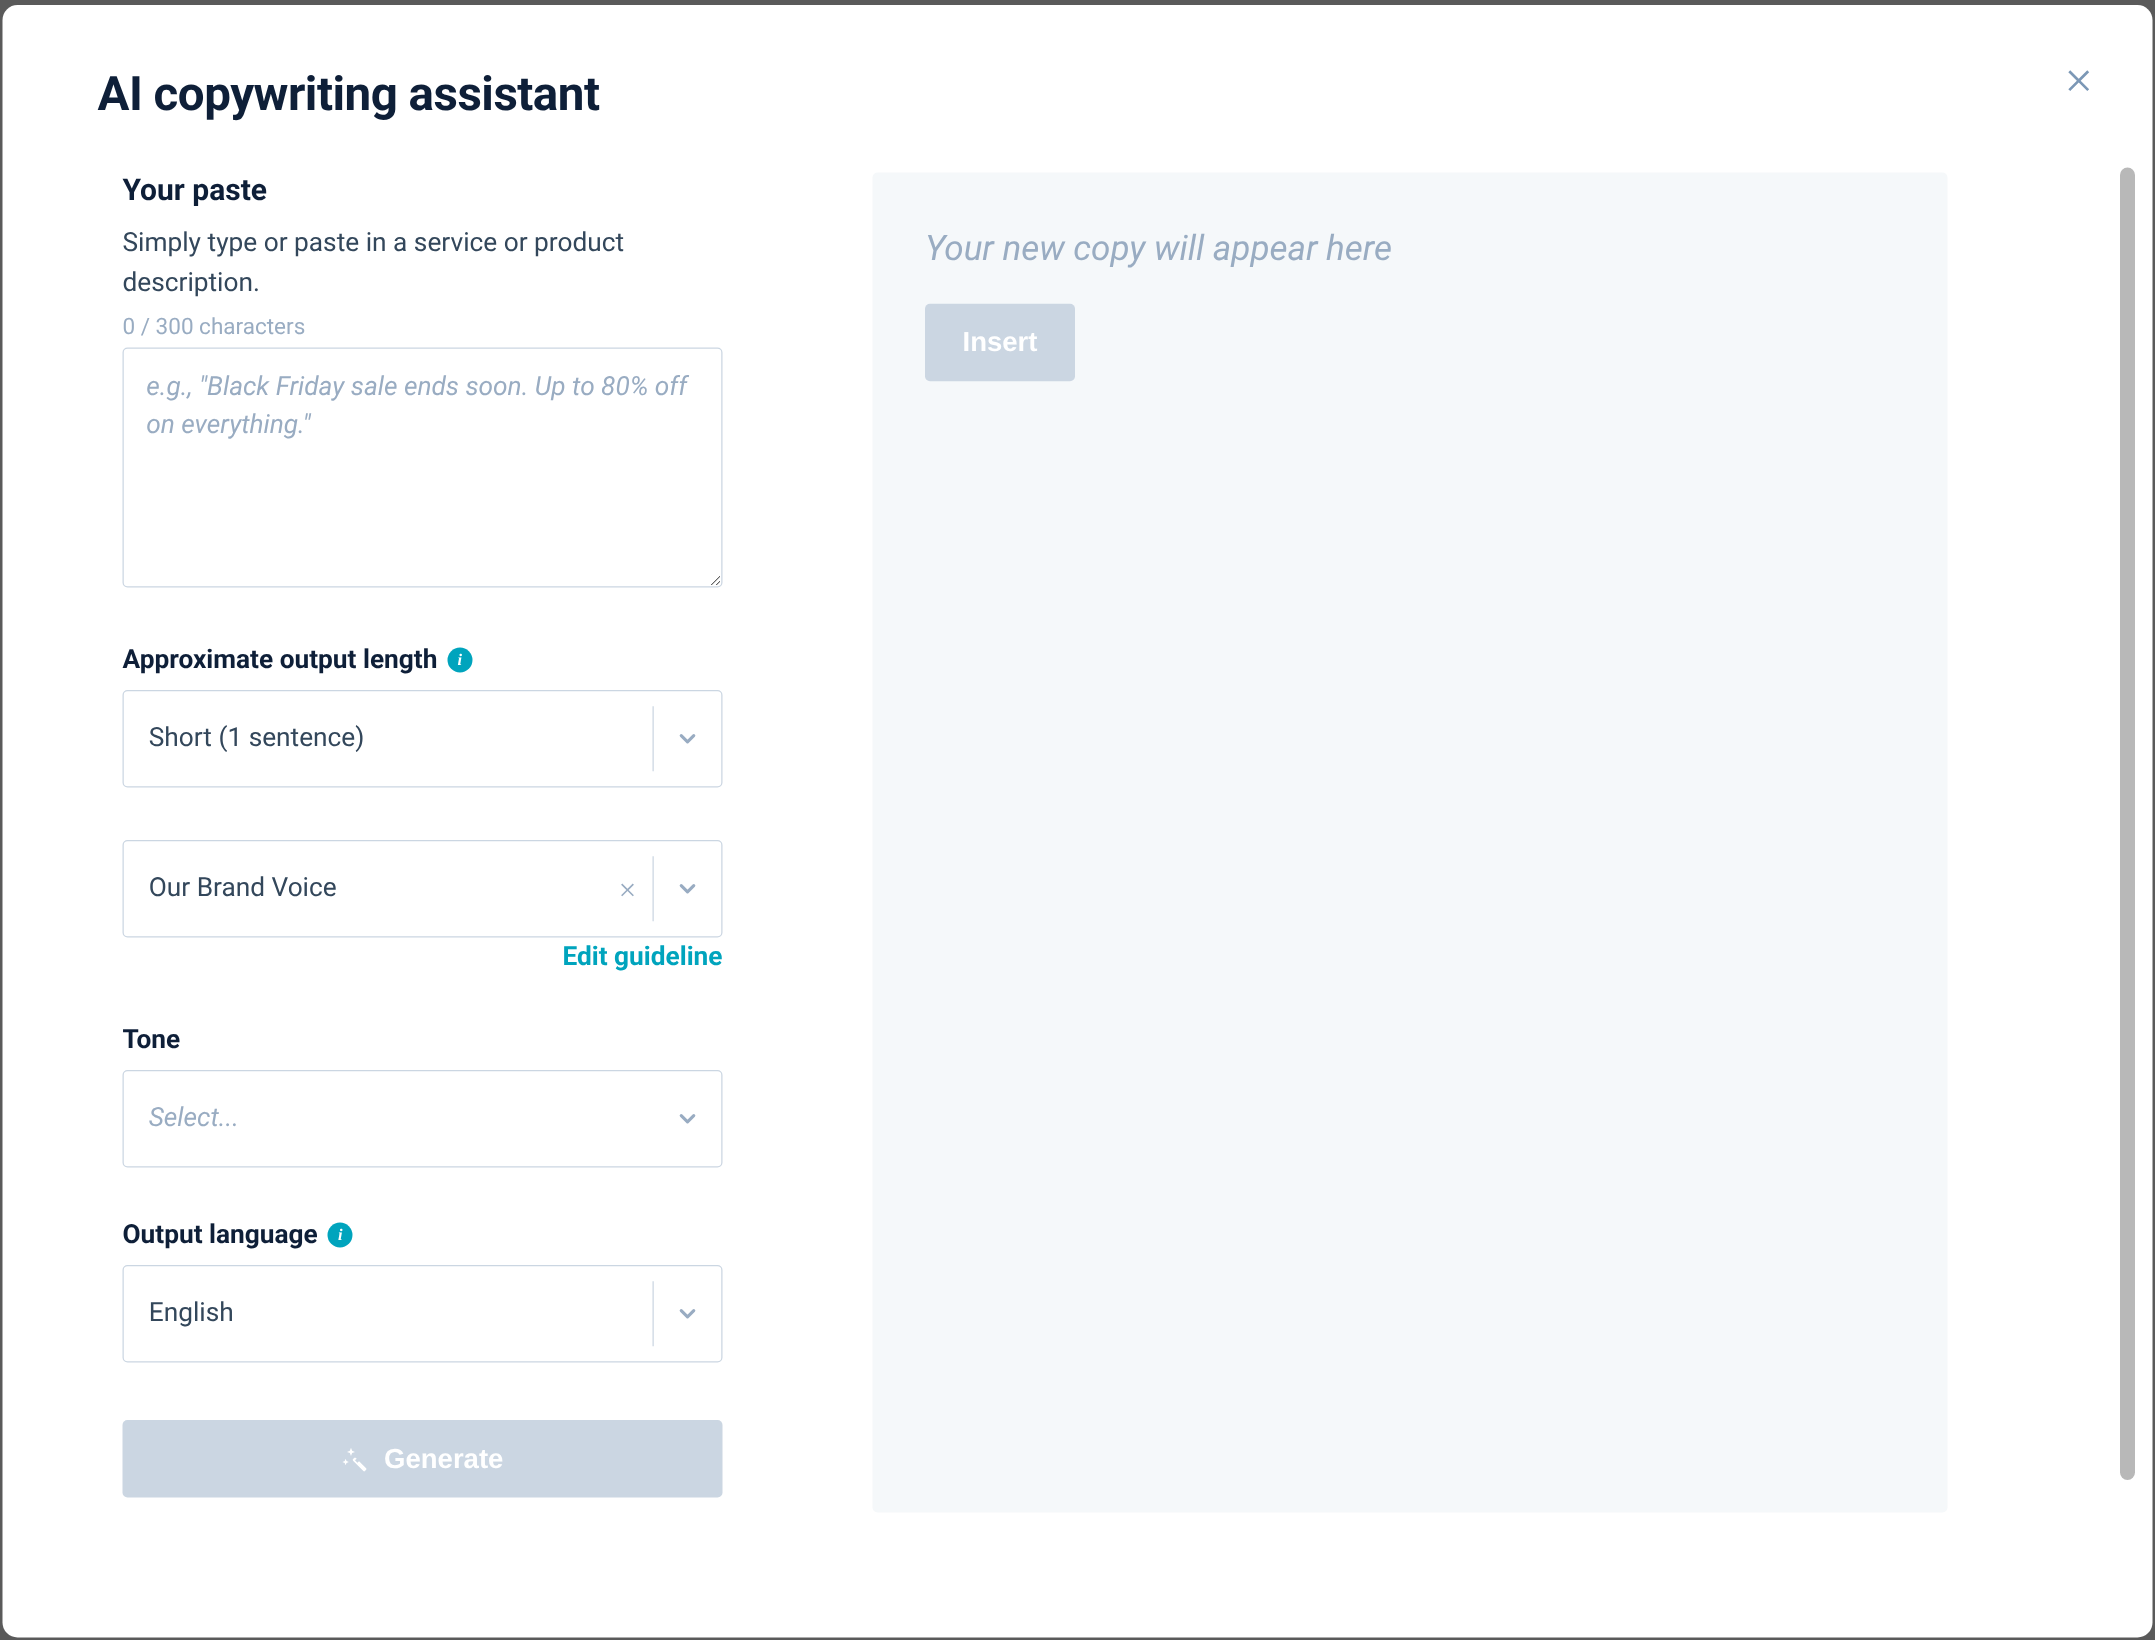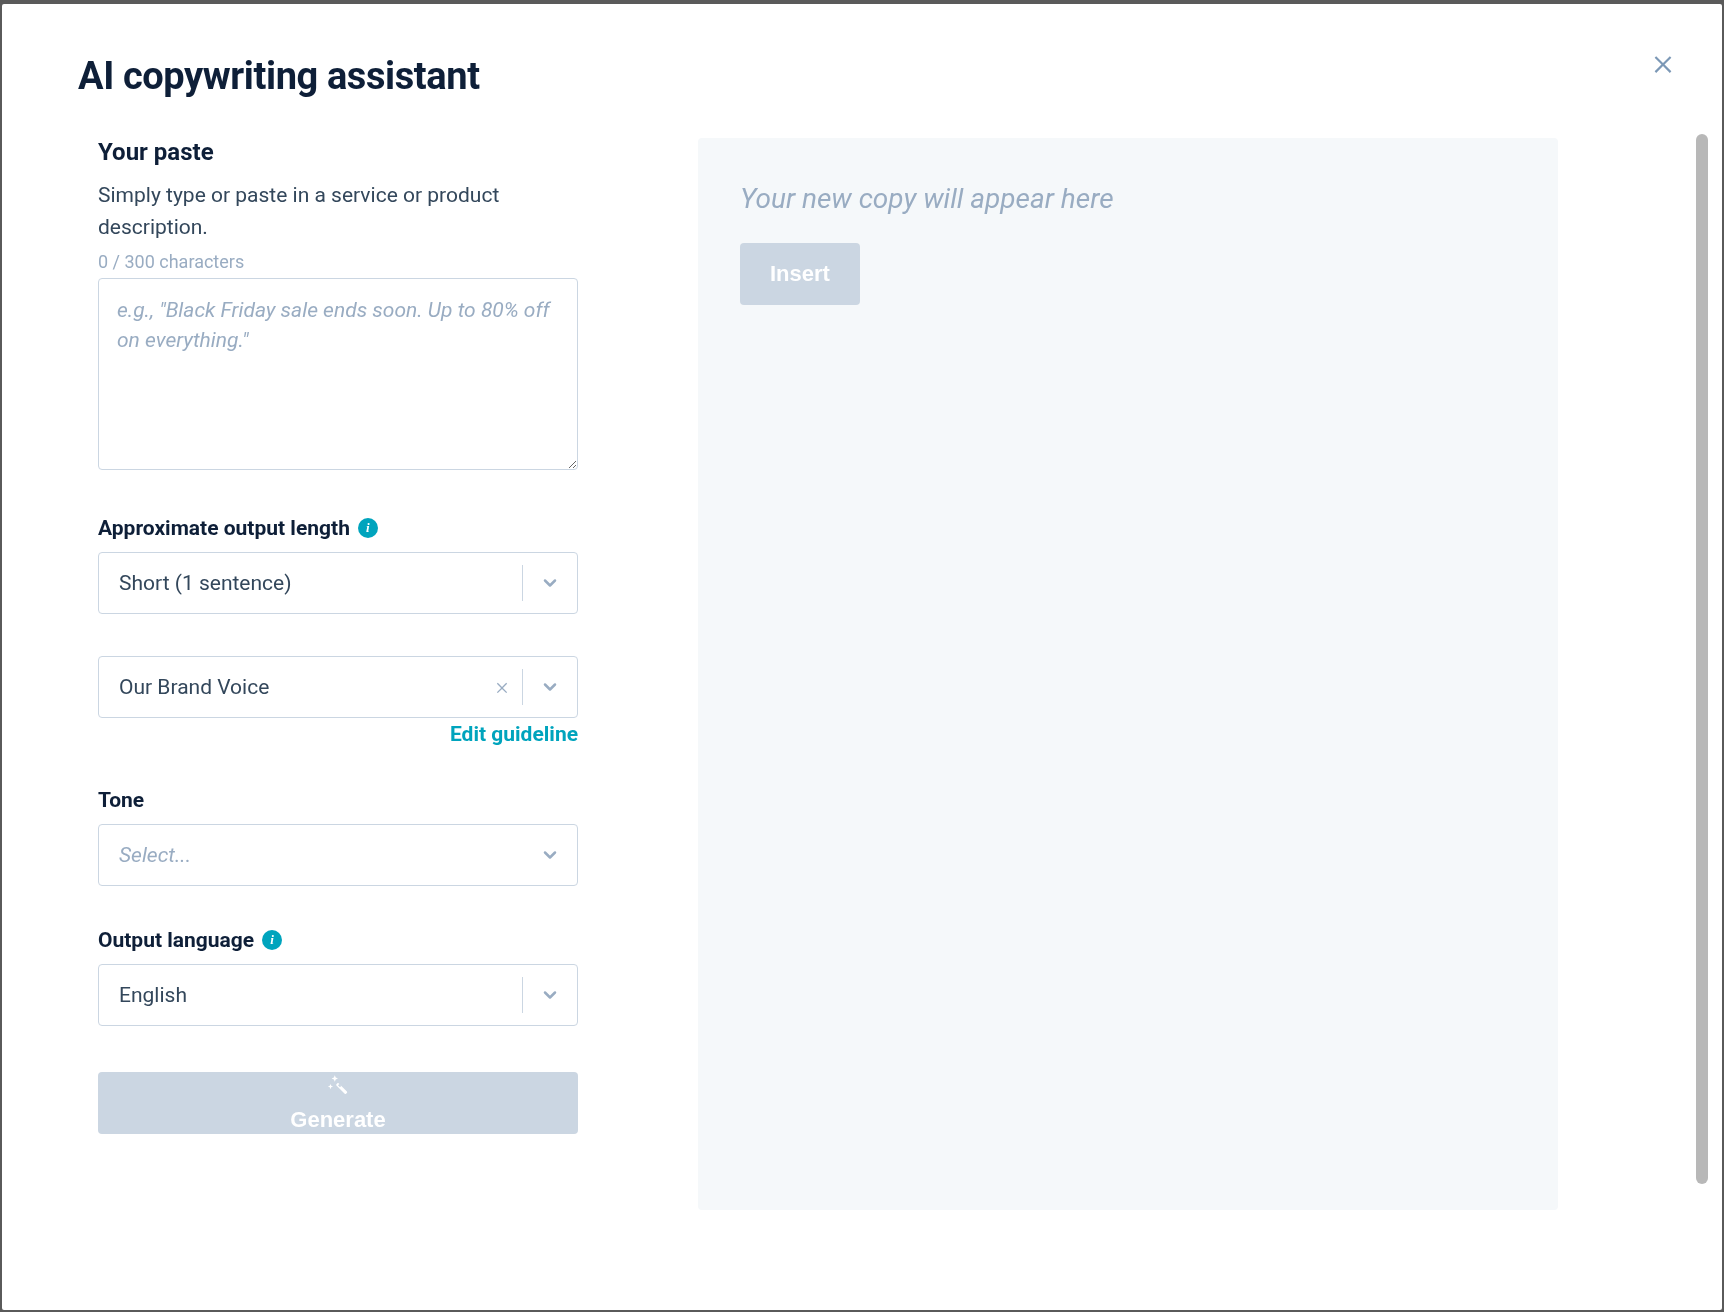--- a/index.html
+++ b/index.html
@@ -26,21 +26,21 @@
     inset: 0;
     background: #5a5a5a;
   }
   .modal {
     position: absolute;
     top: 4px;
     left: 2px;
     right: 2px;
     bottom: 2px;
     background: var(--bg-page);
-    border-radius: 2px;
+    border-radius: 12px;
     overflow: hidden;
   }
   .scroll-thumb {
     position: absolute;
     top: 130px;
     right: 14px;
     width: 12px;
     height: 1050px;
     background: #b8b8b8;
     border-radius: 6px;
@@ -131,21 +131,21 @@
     color: #fff;
     font-size: 13px;
     font-weight: 700;
     display: inline-flex;
     align-items: center;
     justify-content: center;
     font-style: italic;
     font-family: Georgia, serif;
   }
   .select {
-    height: 62px;
+    height: 78px;
     border: 1px solid var(--border);
     border-radius: 4px;
     display: flex;
     align-items: stretch;
     background: #fff;
     cursor: pointer;
   }
   .select .value {
     flex: 1;
     display: flex;
@@ -198,21 +198,20 @@
     color: #fff;
     border: none;
     border-radius: 4px;
     font-size: 22px;
     font-weight: 600;
     display: flex;
     align-items: center;
     justify-content: center;
     gap: 12px;
     cursor: not-allowed;
-    flex-direction: column;
   }
   .generate-btn svg { width: 22px; height: 22px; }
   .right {
     flex: 1;
     background: var(--bg-output);
     border-radius: 4px;
     min-height: 1072px;
     padding: 44px 42px;
     max-width: 860px;
   }

